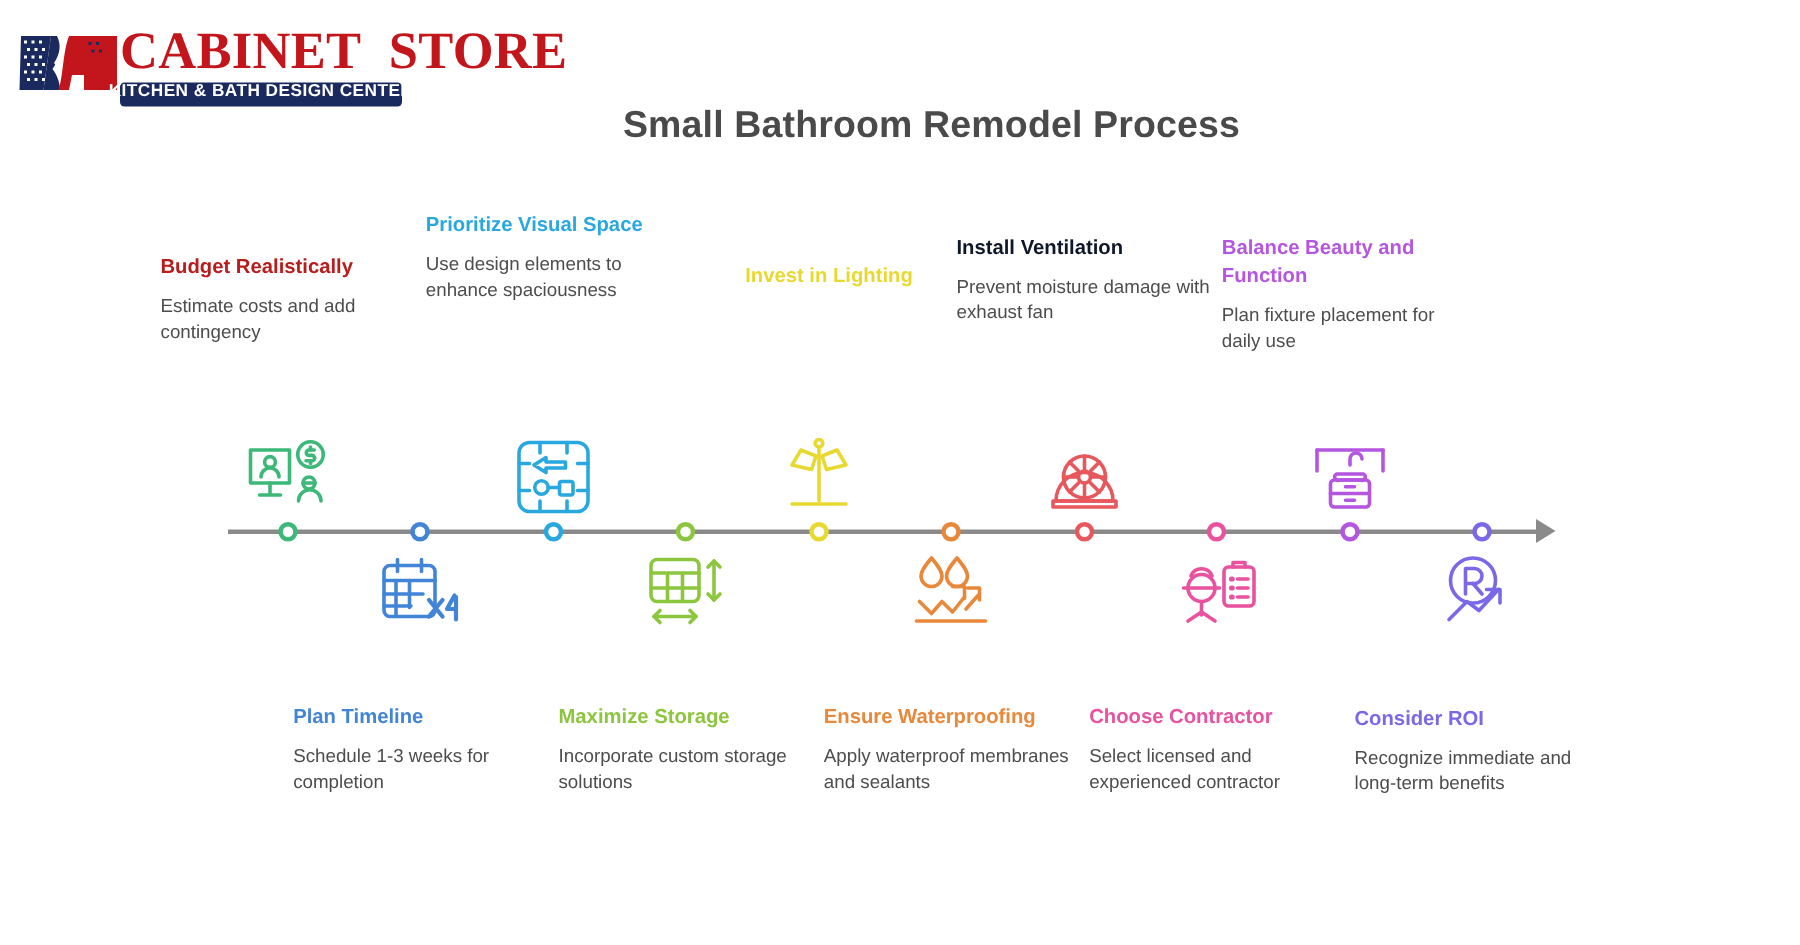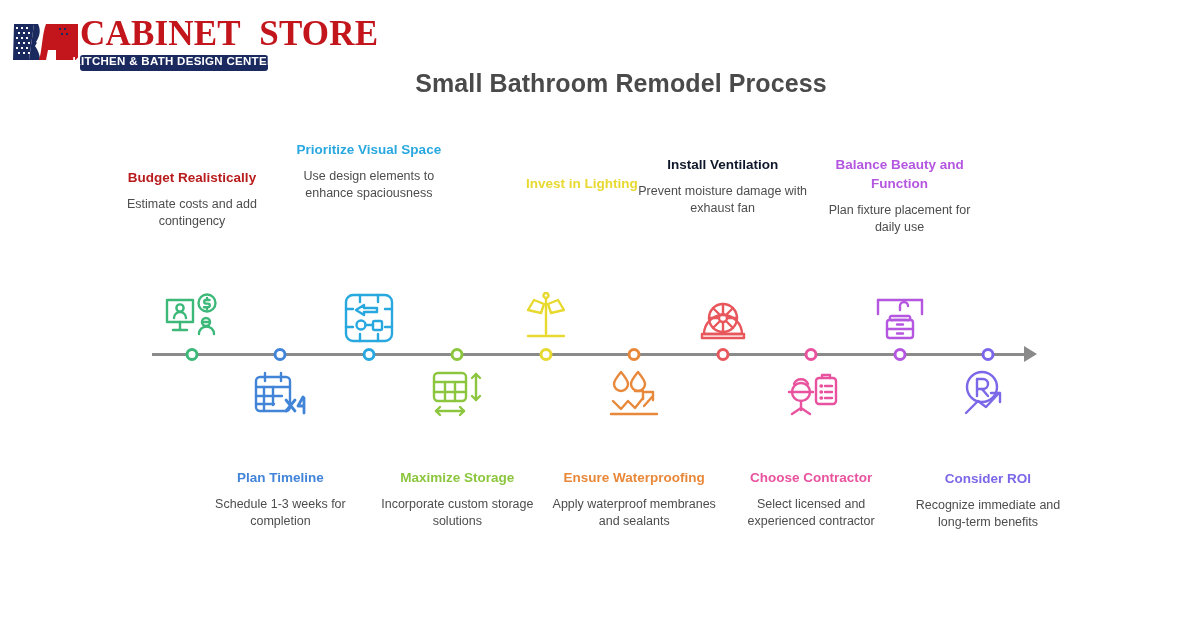--- a/index.html
+++ b/index.html
@@ -107,21 +107,20 @@
     background: #ffffff;
     border: 3px solid #999;
     top: 348px;
     transform: translateX(-50%);
   }
 
   
   .item {
     position: absolute;
     width: 170px;
-    text-align: center;
   }
   .item-top { }
   .item-bottom { }
   .item-heading {
     font-size: 13.5px;
     font-weight: bold;
     line-height: 19px;
   }
   .item-desc {
     font-size: 12.5px;

